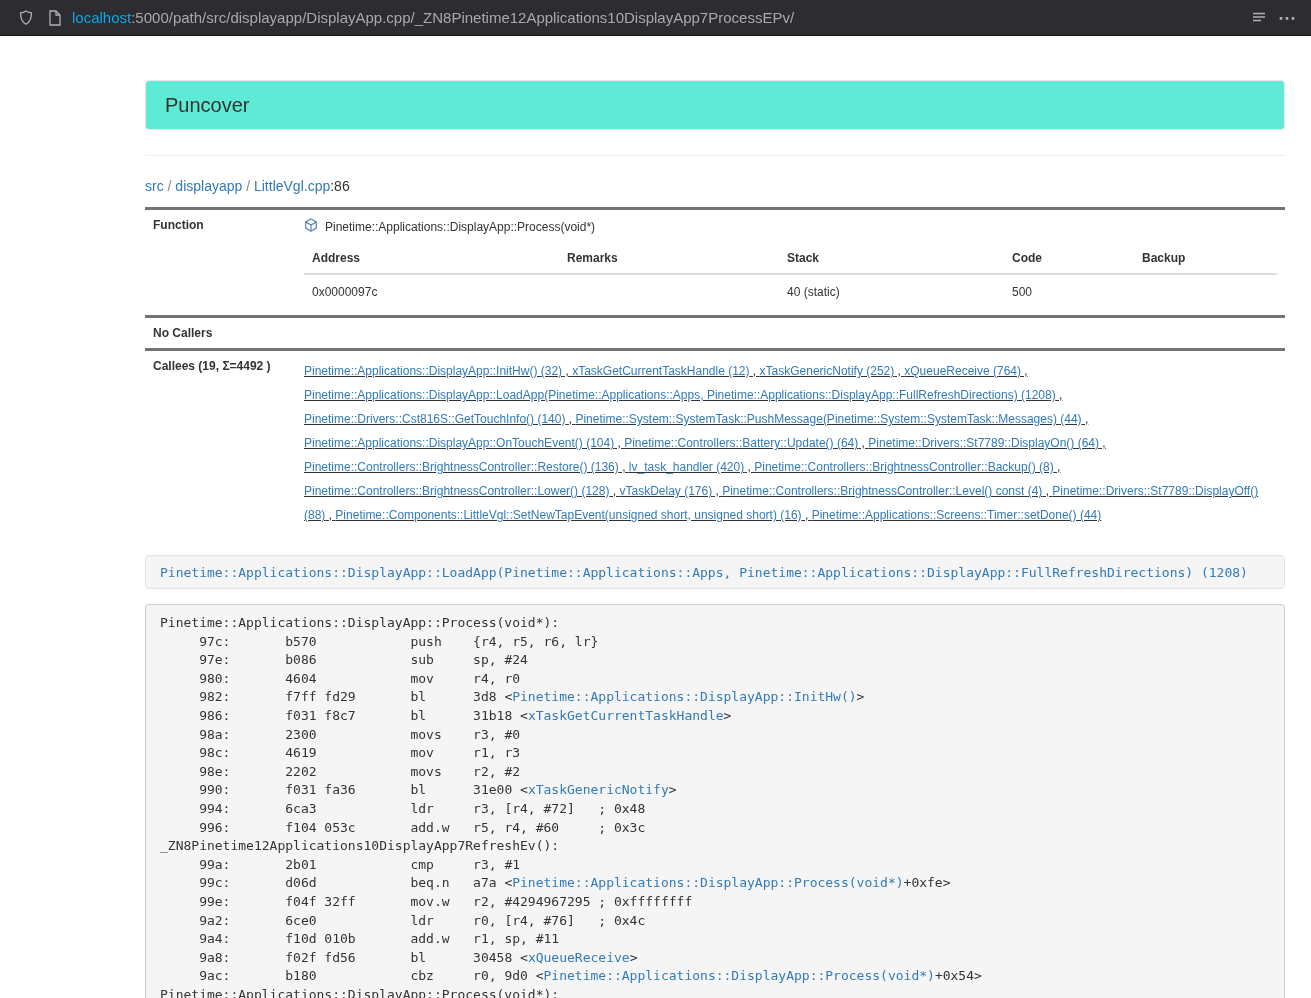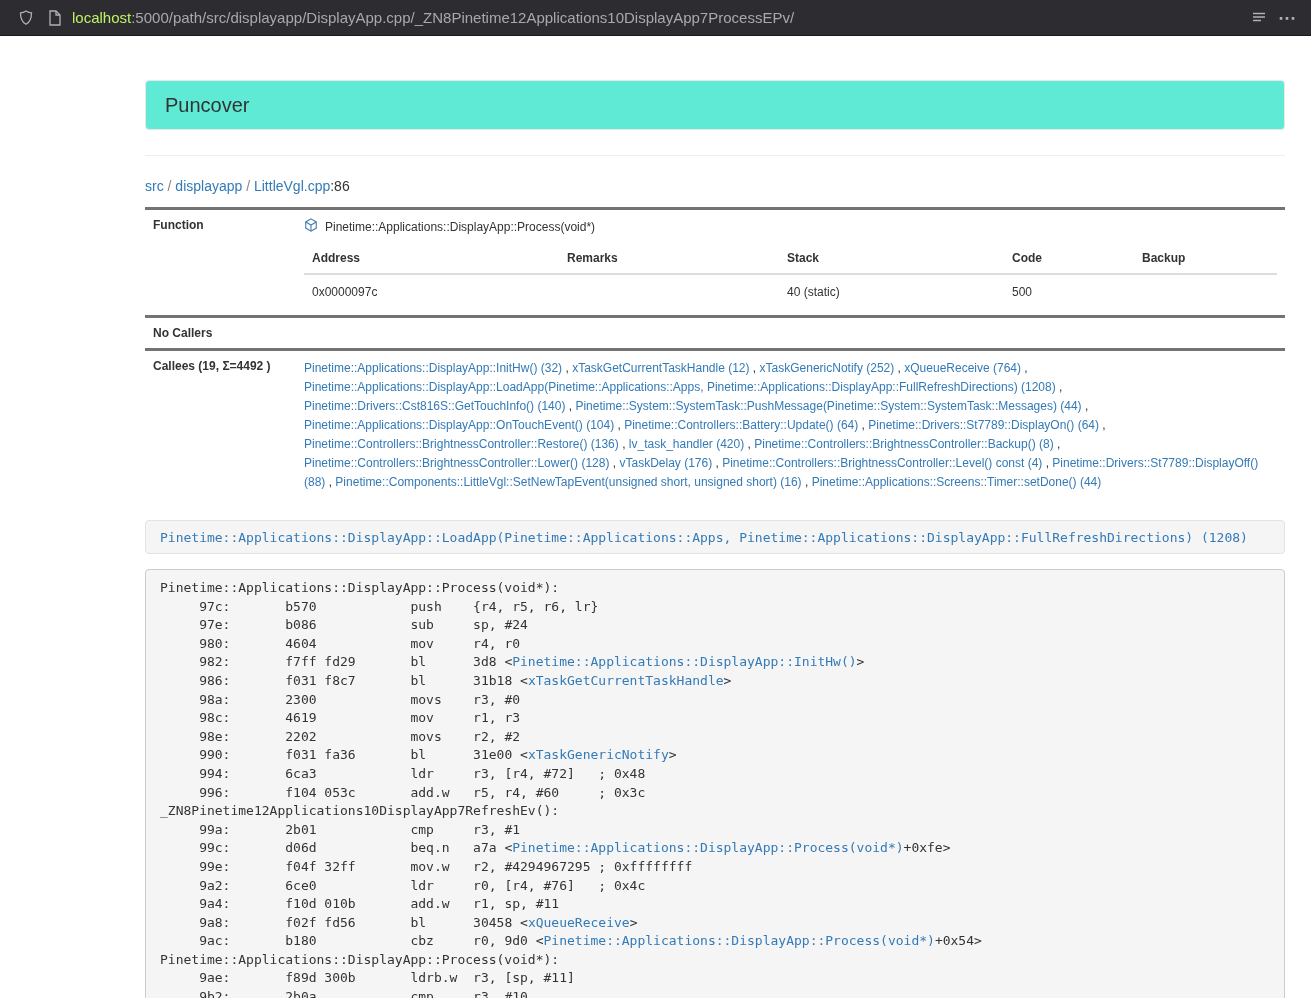--- a/index.html
+++ b/index.html
@@ -11,21 +11,21 @@
   }
   
   .toolbar{
     height:36px; background:var(--toolbar-bg); border-bottom:1px solid #19191c;
     display:flex; align-items:center; padding:0 10px 0 12px;
   }
   .tb-btn{ display:inline-flex; align-items:center; justify-content:center;
     width:28px; height:28px; flex:0 0 auto; cursor:pointer; }
   .urlbar{ flex:1; min-width:0; display:flex; align-items:baseline;
     margin:0 12px 0 4px; font-size:15px; white-space:nowrap; overflow:hidden; }
-  .url-host{ color:#bef264; }
+  .url-host{ color:#0ea5e9; }
   .url-path{ color:#a9a9ad; }
   .dots{ color:#b1b1b3; font-size:18px; font-weight:bold; }
   
   .container{ width:1140px; margin-left:145px; padding-top:44px; }
   .title-well{
     background:#5eead4; border:1px solid #e8e8e8; border-radius:4px;
     height:50px; padding:0 19px; display:flex; align-items:center;
   }
   .app-title{ font-size:20px; color:#333; }
   hr.rule{ border:0; border-top:1px solid #eee; margin:25px 0 0 0; }
@@ -41,21 +41,21 @@
   .tbl>tbody>tr>th{ font-weight:bold; width:151px; white-space:nowrap; }
   .func-line{ display:flex; align-items:center; gap:7px; }
   
   table.inner{ width:100%; border-collapse:collapse; margin-top:8px; }
   .inner thead th{ border-bottom:2px solid #ddd; padding:8px; text-align:left; font-weight:bold; }
   .inner tbody td{ padding:10px 8px 8px; }
   .inner th:nth-child(1), .inner td:nth-child(1){ width:255px; }
   .inner th:nth-child(2), .inner td:nth-child(2){ width:220px; }
   .inner th:nth-child(3), .inner td:nth-child(3){ width:225px; }
   .inner th:nth-child(4), .inner td:nth-child(4){ width:130px; }
-  .callees{ line-height:19px; }
+  .callees{ line-height:24px;text-decoration:underline; }
   
   .well{ background:var(--code-bg); border:1px solid #e3e3e3; border-radius:4px;
     padding:8px 14px; margin-top:20px; }
   .symbol-link{ font-family:"DejaVu Sans Mono", monospace; font-size:13px; }
   pre.code{
     background:var(--code-bg); border:1px solid #ccc; border-radius:4px;
     padding:9px 14px; margin:15px 0 0;
     font-family:"DejaVu Sans Mono", monospace; font-size:13px; line-height:18.6px;
     color:#333; white-space:pre; tab-size:8; -moz-tab-size:8; overflow:hidden;
   }

